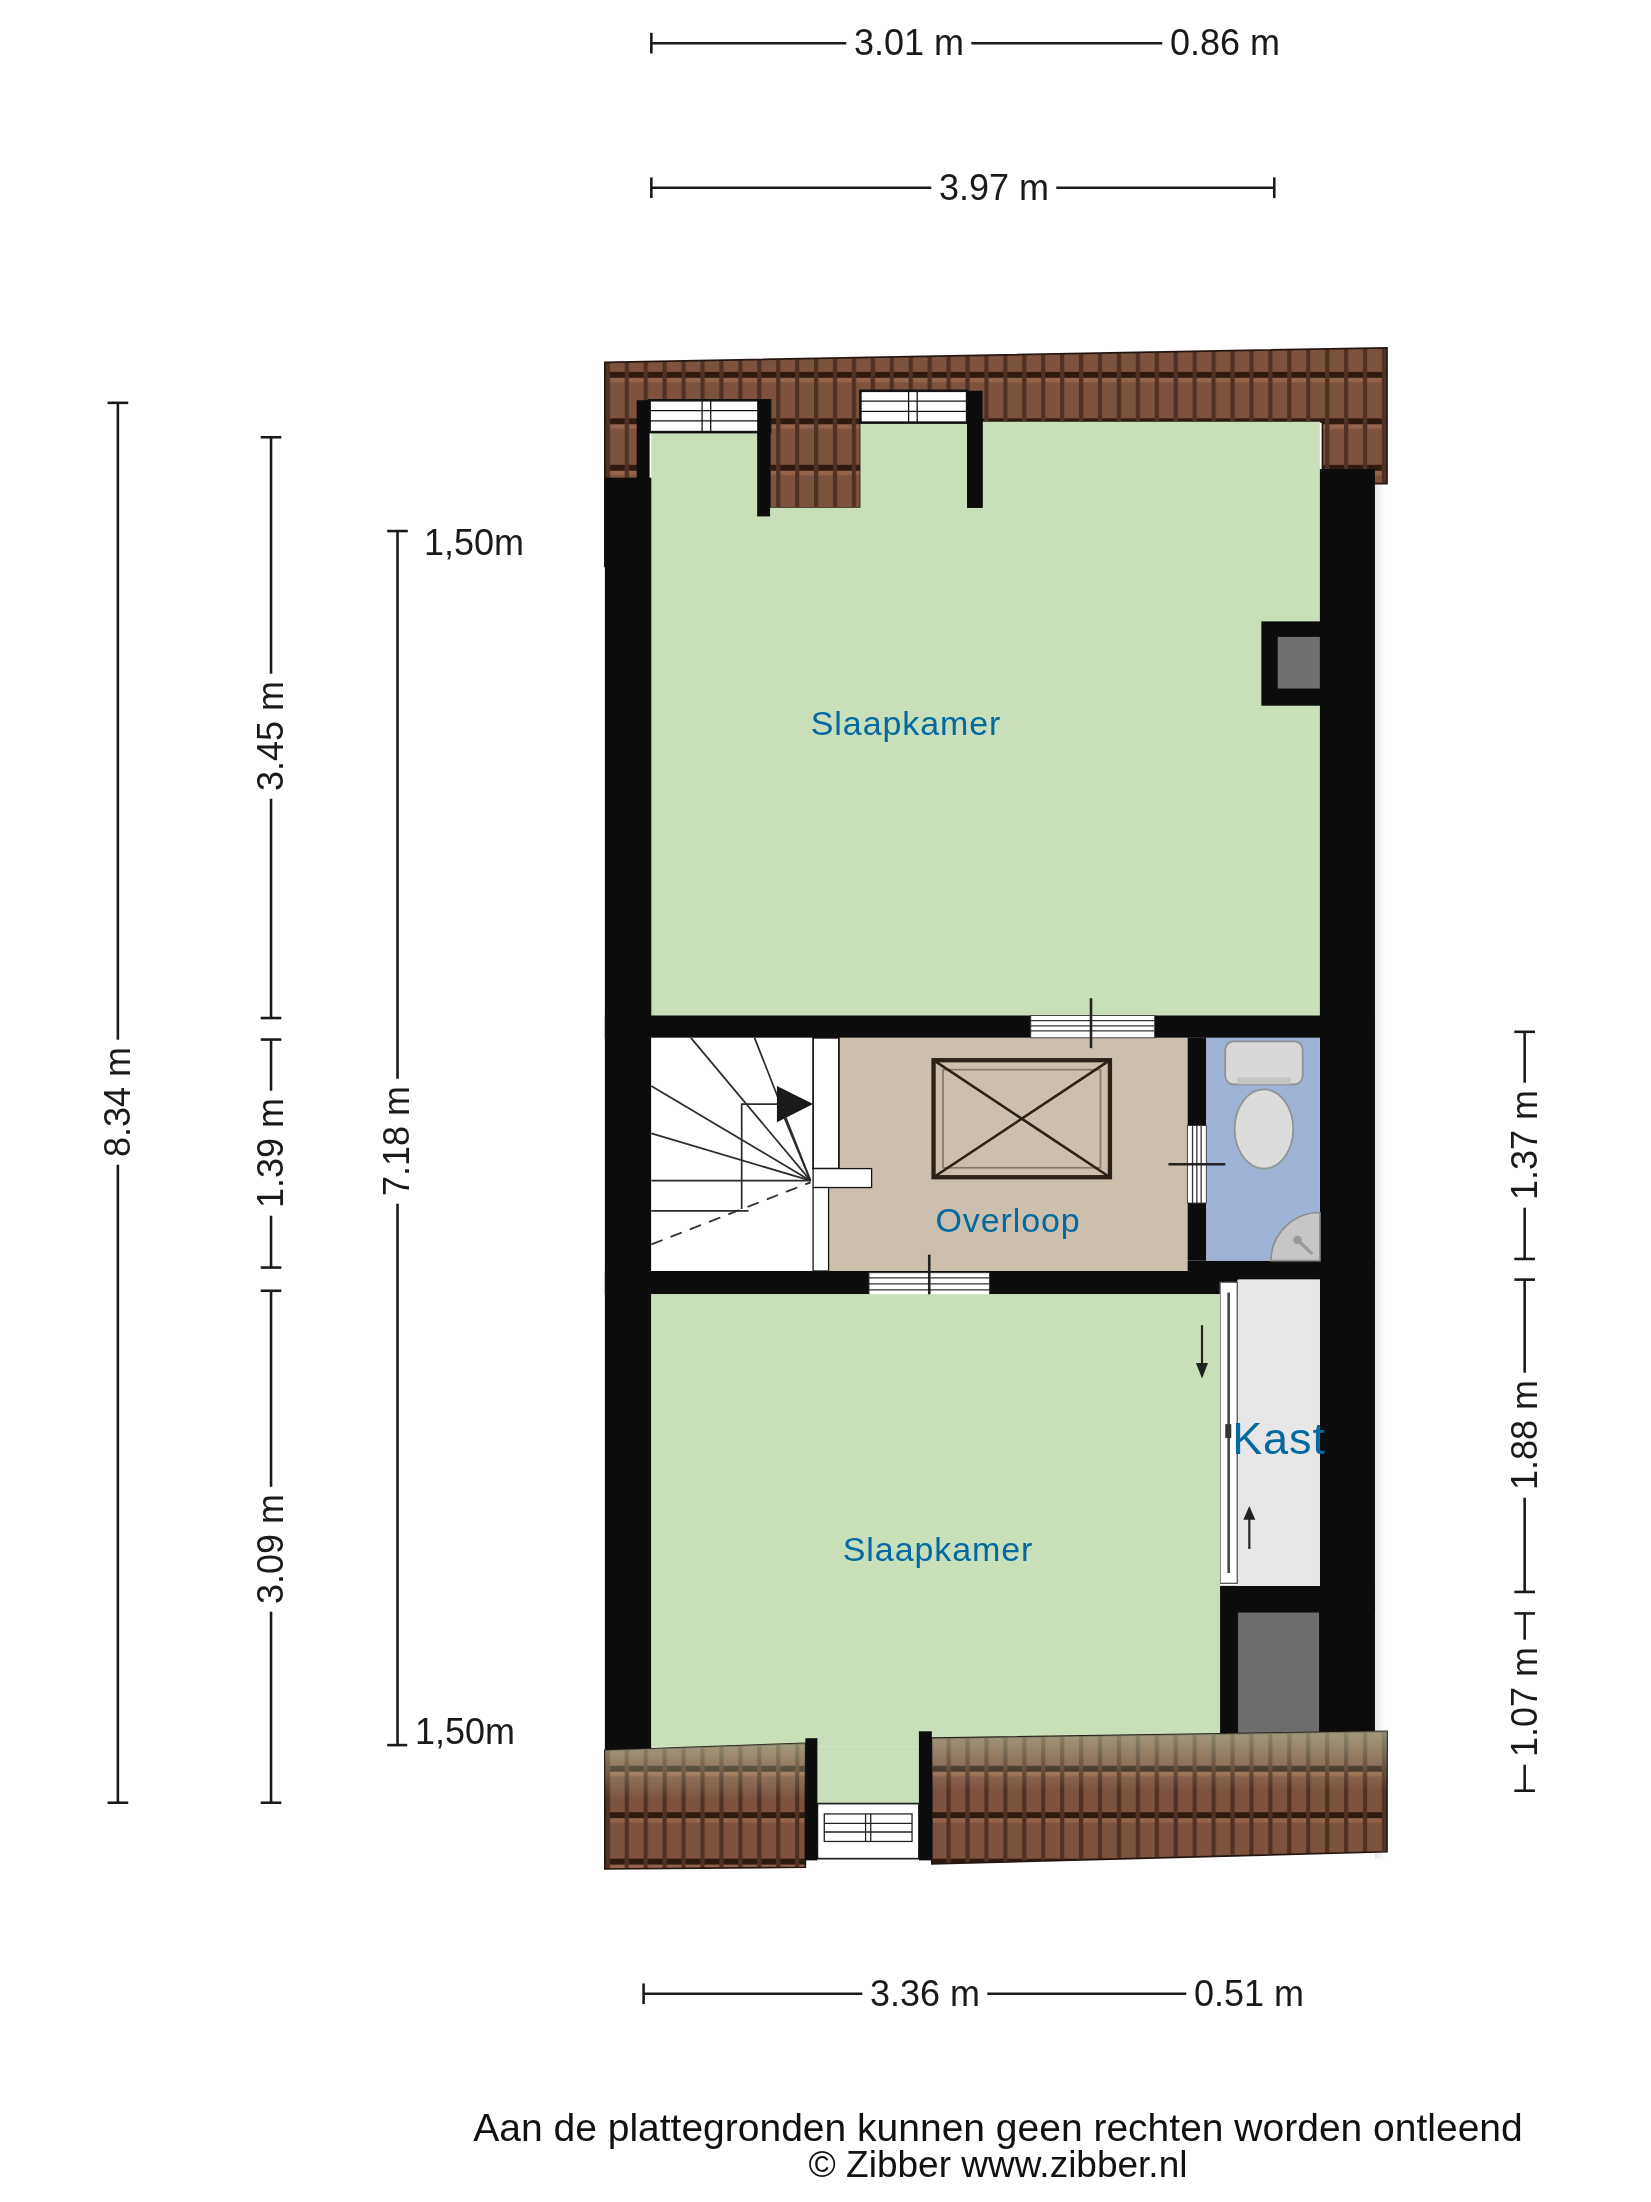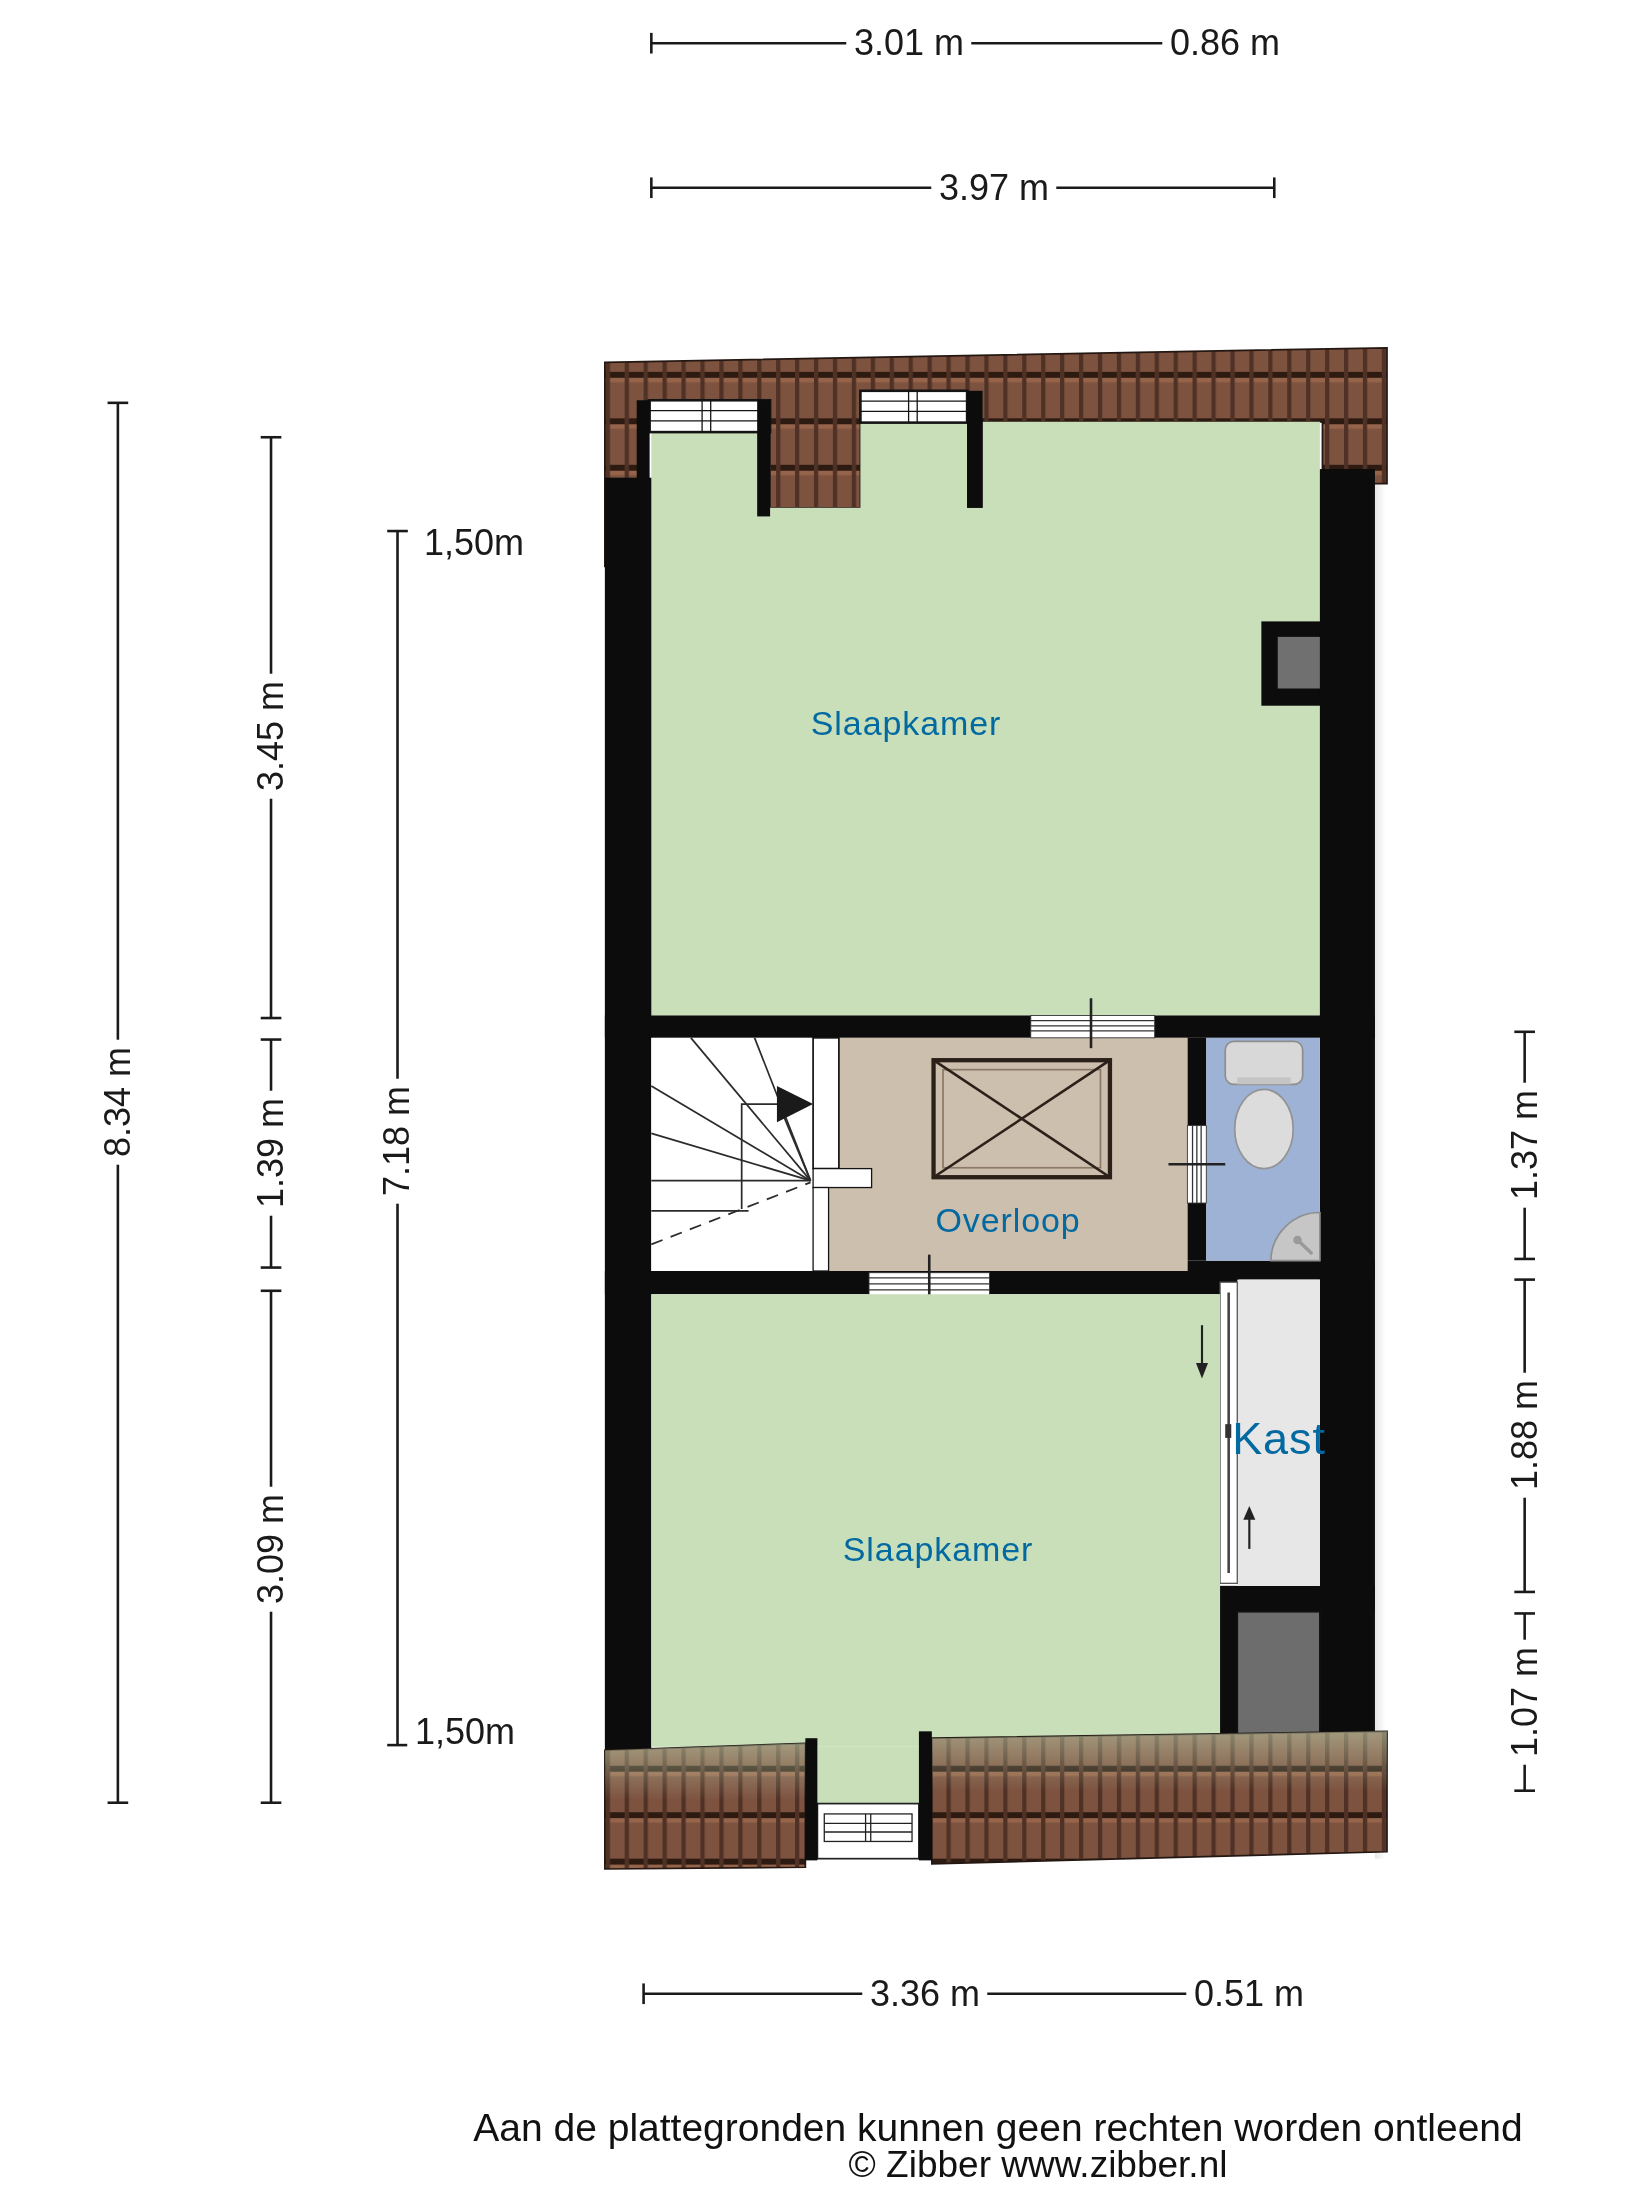--- a/index.html
+++ b/index.html
@@ -26,21 +26,21 @@
   .room-label{
     position:absolute;transform:translate(-50%,-50%);
     font-size:34px;color:#0369a1;white-space:nowrap;letter-spacing:0.9px;
   }
   .room-label.small{font-size:45px;}
   .footer-line{
     position:absolute;left:998px;transform:translateX(-50%);
     color:#111;white-space:nowrap;
   }
   #footer1{top:2106px;font-size:39px;}
-  #footer2{top:2144px;font-size:37px;margin-left:40px;}
+  #footer2{top:2144px;font-size:37px;}
 </style>
 </head>
 <body>
 
 <svg class="plan" viewBox="0 0 1920 2560">
   <defs>
     <pattern id="tiles" width="22" height="54" patternUnits="userSpaceOnUse">
       <rect width="22" height="54" fill="#7d5340"></rect>
       <rect width="22" height="7" y="0" fill="#2d1b12"></rect>
       <rect width="22" height="5" y="7" fill="#96644a"></rect>

